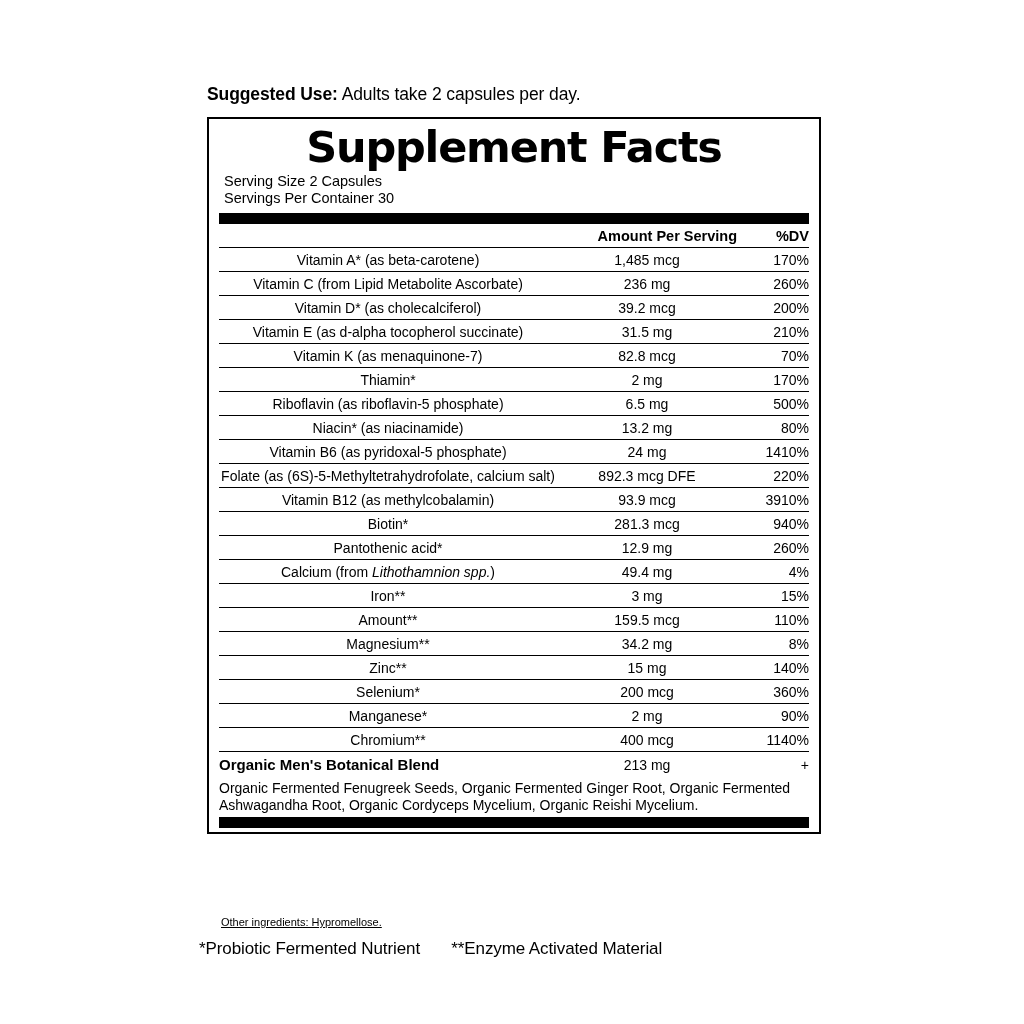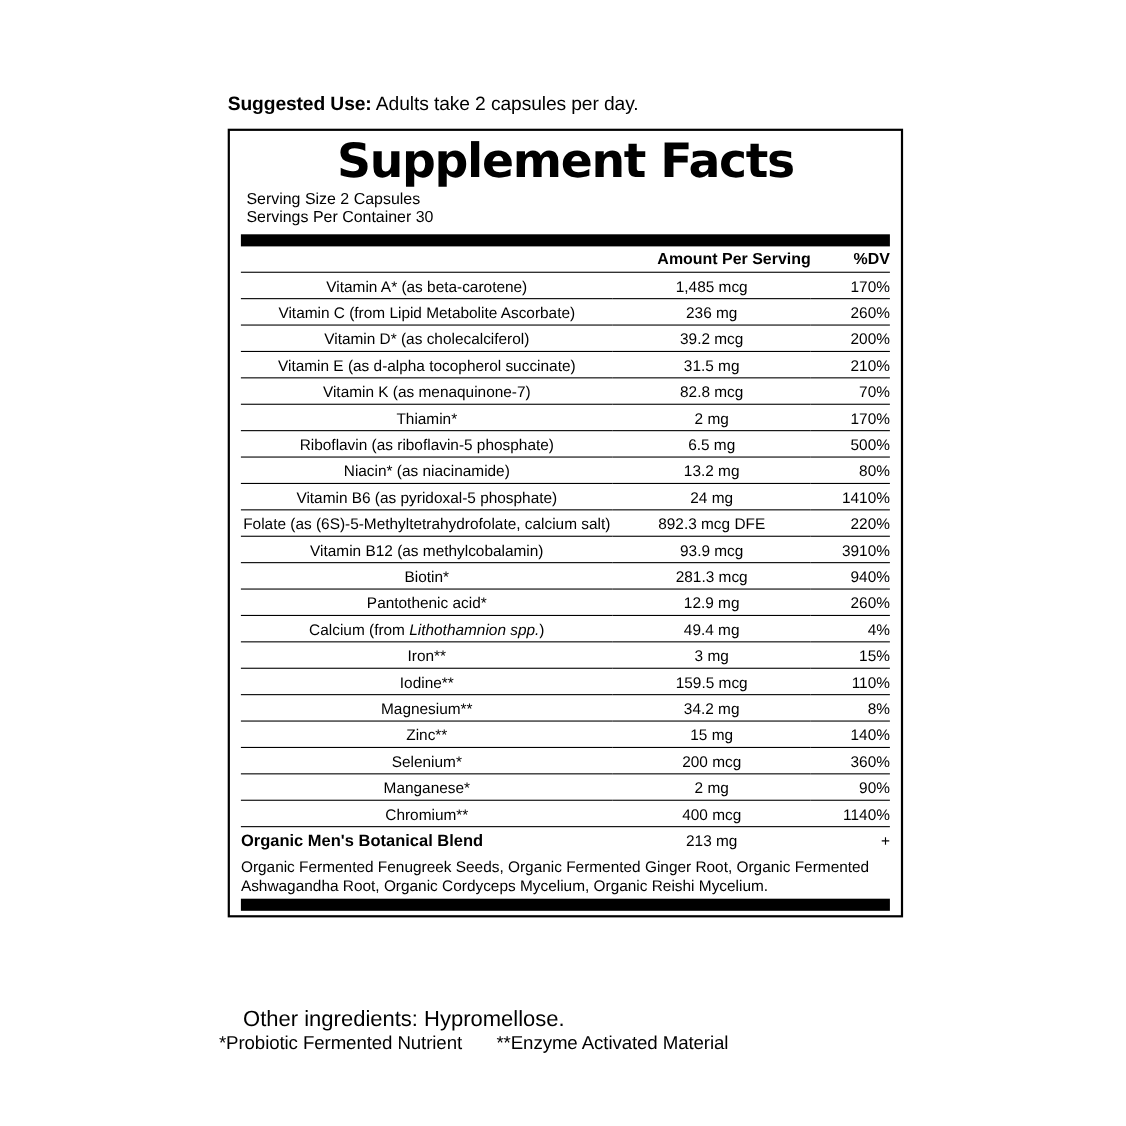--- a/index.html
+++ b/index.html
@@ -123,21 +123,22 @@
     padding-bottom: 2px;
   }
   .dv-note {
     font-size: 14px;
     padding: 4px 0 2px 5px;
   }
   .other-ing {
     position: absolute;
     left: 221px;
     top: 902px;
-    font-size: 20px;
+    font-size: 11px;
+    text-decoration: underline;
   }
   .footnotes {
     position: absolute;
     left: 199px;
     top: 925px;
     font-size: 17px;
     letter-spacing: -0.1px;
   }
   .footnotes .gap {
     display: inline-block;
@@ -251,21 +252,21 @@
           <td class="name">Calcium (from <em class="sci">Lithothamnion spp.</em>)</td>
           <td class="amt">49.4 mg</td>
           <td class="dv">4%</td>
         </tr>
           <tr class="dataRow">
           <td class="name">Iron**</td>
           <td class="amt">3 mg</td>
           <td class="dv">15%</td>
         </tr>
           <tr class="dataRow">
-          <td class="name">Iodine**</td>
+          <td class="name">Amount**</td>
           <td class="amt">159.5 mcg</td>
           <td class="dv">110%</td>
         </tr>
           <tr class="dataRow">
           <td class="name">Magnesium**</td>
           <td class="amt">34.2 mg</td>
           <td class="dv">8%</td>
         </tr>
           <tr class="dataRow">
           <td class="name">Zinc**</td>

